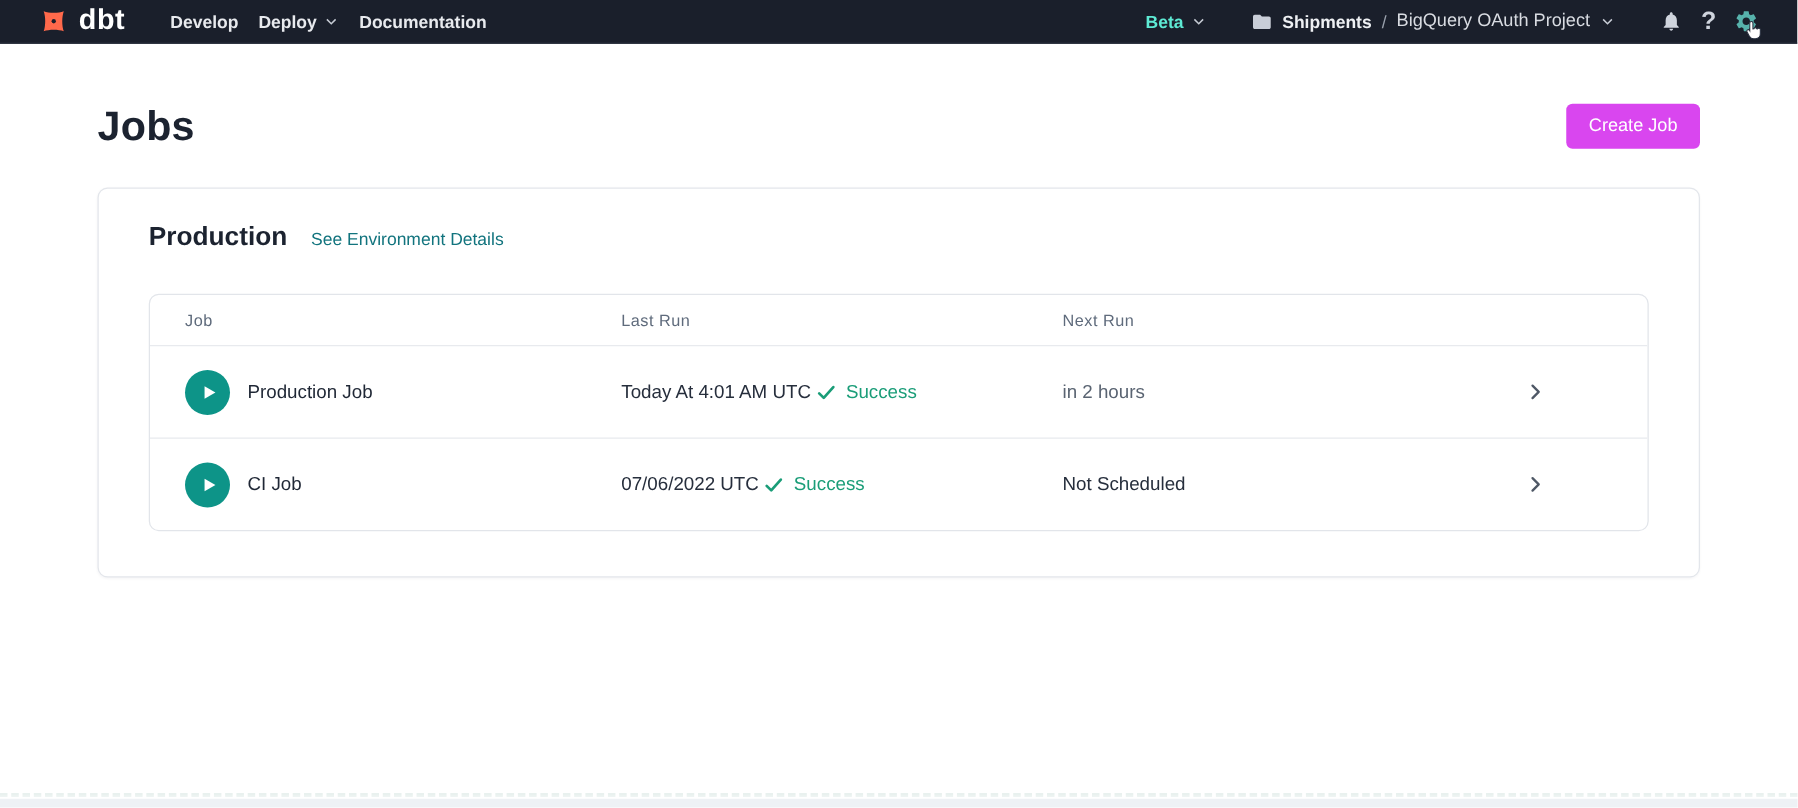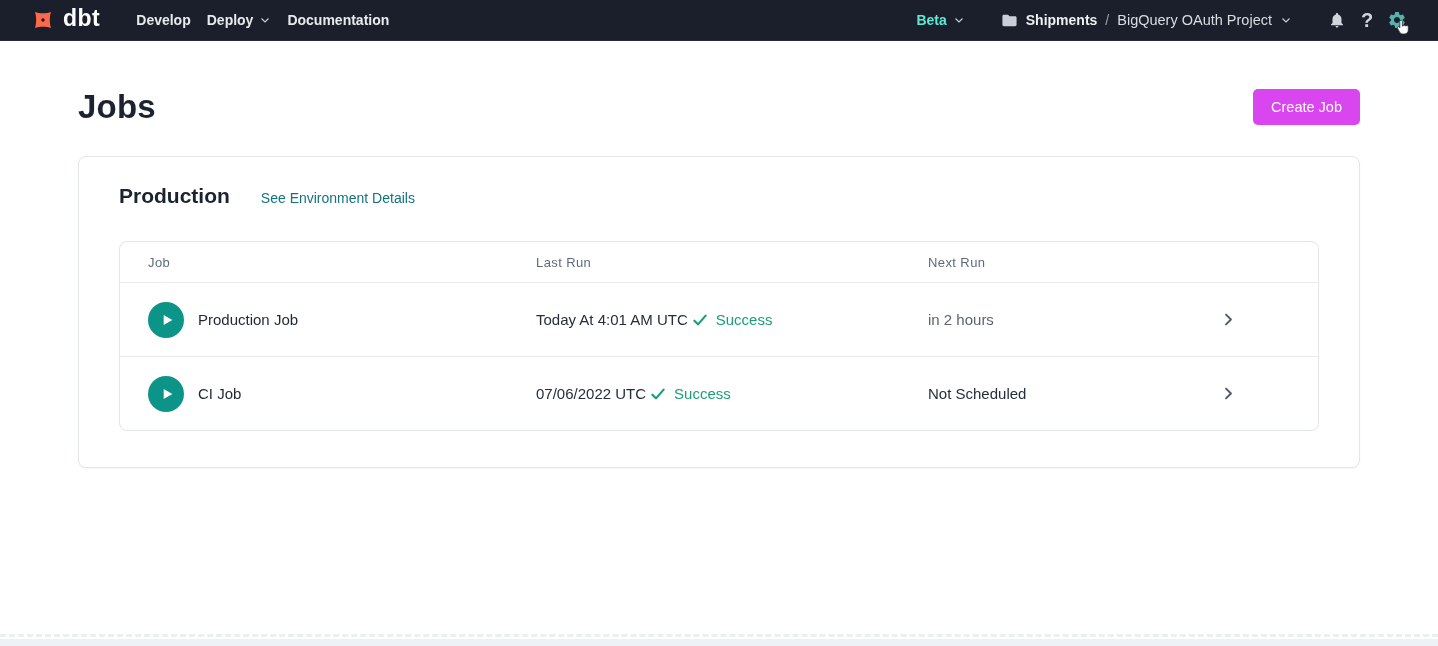--- a/index.html
+++ b/index.html
@@ -1,20 +1,20 @@
 <!DOCTYPE html>
 <html><head>
 <meta charset="utf-8">
 <style>
   * { margin:0; padding:0; box-sizing:border-box; }
   html,body { width:1438px; height:646px; overflow:hidden; background:#ffffff;
               font-family:"Liberation Sans", sans-serif; }
 
   
-  .navbar { height:41px; background:#1a1f2b; border-bottom:1px solid #262c3a;
+  .navbar { height:35px; background:#1a1f2b; border-bottom:1px solid #262c3a;
             display:flex; align-items:center; padding:0 26px 0 30px; }
   .logo { display:flex; align-items:center; gap:7px; margin-right:36px; cursor:pointer; }
   .logo-mark { width:26px; height:26px; }
   .logo-text { color:#ffffff; font-size:23px; font-weight:700; letter-spacing:.5px; line-height:1; padding-bottom:3px; }
   .nav-links { display:flex; align-items:center; gap:16px; }
   .nav-item { color:#e8eaee; font-size:14px; font-weight:600; display:flex; align-items:center; gap:6px; cursor:pointer; }
   .nav-right { margin-left:auto; display:flex; align-items:center; gap:0; }
   .chev-down { width:12px; height:12px; stroke:#c6cbd4; stroke-width:2.4; fill:none; }
   .beta { display:flex; align-items:center; gap:6px; color:#5eead4; font-size:14px; font-weight:600; cursor:pointer; margin-right:36px;padding-left:18px; }
   .breadcrumb { display:flex; align-items:center; gap:8px; margin-right:30px; cursor:pointer; }
@@ -32,27 +32,27 @@
   .page { padding:0 78px; }
   .title-row { margin-top:47px; display:flex; align-items:center; justify-content:space-between; }
   .page-title { font-size:33px; font-weight:700; color:#1c2330; letter-spacing:.2px; }
   .btn-primary { background:#d946ef; color:#ffffff; border:none; border-radius:5px;
                  font-family:"Liberation Sans", sans-serif; font-size:14.5px; font-weight:400;
                  padding:10px 18px; cursor:pointer; }
 
   
   .card { margin-top:30px; border:1px solid #e3e6eb; border-radius:8px; background:#fff;
           box-shadow:0 1px 2px rgba(20,30,50,.04); padding:27px 40px 36px 40px; }
-  .env-head { display:flex; align-items:baseline; gap:31px; margin-bottom:33px; }
+  .env-head { display:flex; align-items:baseline; gap:19px; margin-bottom:33px; }
   .env-title { font-size:21px; font-weight:700; color:#1c2330; }
   .env-link { font-size:14px; font-weight:400; color:#12747e; text-decoration:none; cursor:pointer; }
 
   
   .jobs-table { border:1px solid #e2e5ea; border-radius:8px; overflow:hidden; }
-  .tgrid { display:grid; grid-template-columns:349px 353px 1fr 40px; padding:0 70px 0 28px; align-items:center;gap:39px; }
+  .tgrid { display:grid; grid-template-columns:349px 353px 1fr 40px; padding:0 70px 0 28px; align-items:center; }
   .thead { height:40px; }
   .th { font-size:13px; color:#5f6b7c; letter-spacing:.4px; font-weight:500; }
   .trow { height:74px; border-top:1px solid #e8eaee; cursor:pointer; }
   .job-cell { display:flex; align-items:center; gap:14px; }
   .play-btn { width:36px; height:36px; border-radius:50%; background:#0d9488; border:none;
               display:flex; align-items:center; justify-content:center; cursor:pointer; flex:none; }
   .play-tri { width:16px; height:16px; fill:#ffffff; margin-left:2px; }
   .job-name { font-size:15px; font-weight:400; color:#1f2735; }
   .cell-stack { display:flex; gap:4px; }
   .cell-time { font-size:15px; color:#262e3c; }

